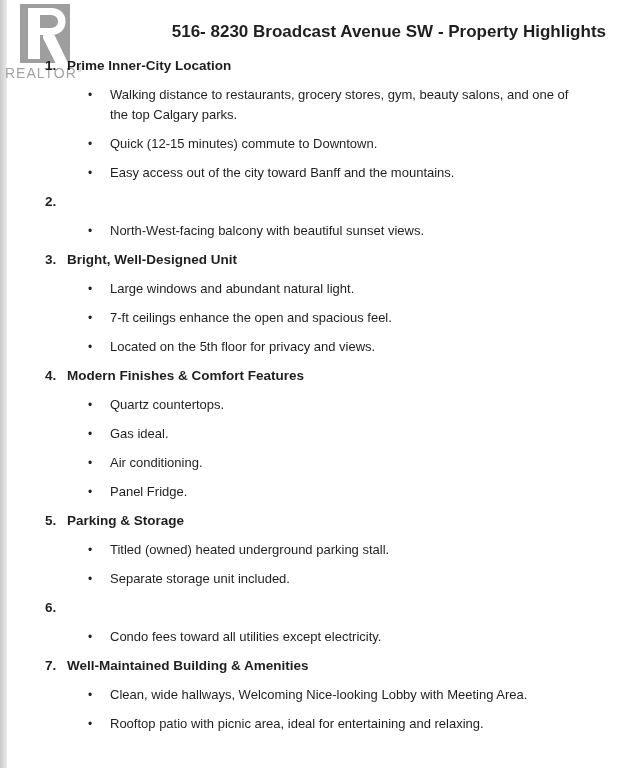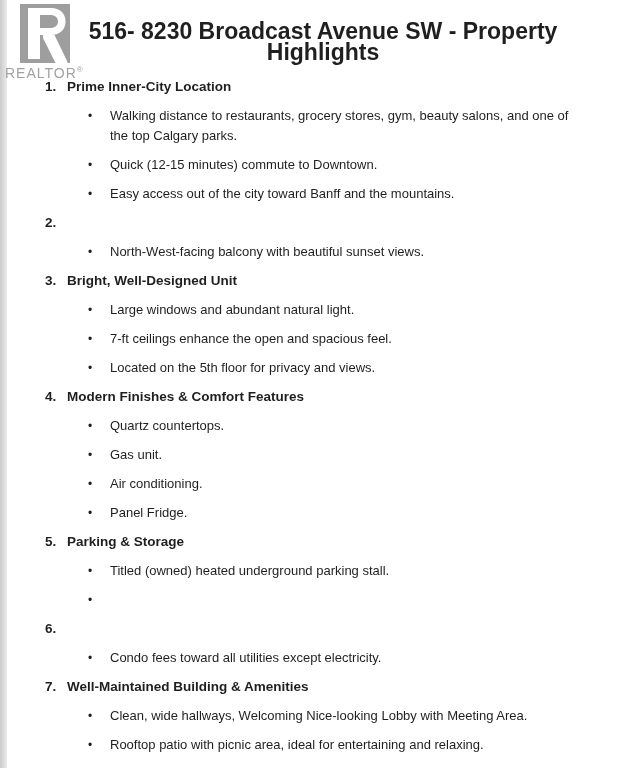--- a/index.html
+++ b/index.html
@@ -51,23 +51,23 @@
     font-size: 8px;
     letter-spacing: 0;
   }
   
   .content {
     position: relative;
     z-index: 2;
     padding-top: 21px;
   }
   .doc-title {
-    text-align: center;
+    text-align: right;
     font-weight: 700;
-    font-size: 23px;
+    font-size: 17px;
     line-height: 21px;
     margin: 0 20px 14px 40px;
   }
   .section-header {
     display: flex;
     margin: 2px 0 9px 45px;
     font-weight: 700;
     font-size: 13.5px;
     line-height: 20px;
   }
@@ -175,21 +175,21 @@
       <span class="sec-heading">Modern Finishes &amp; Comfort Features</span>
     </div>
     <div class="bullets">
   <div class="bullet-row">
     <span class="bullet-marker">•</span>
     <span class="bullet-text">Quartz countertops.</span>
   </div>
 
   <div class="bullet-row">
     <span class="bullet-marker">•</span>
-    <span class="bullet-text">Gas unit.</span>
+    <span class="bullet-text">Gas ideal.</span>
   </div>
 
   <div class="bullet-row">
     <span class="bullet-marker">•</span>
     <span class="bullet-text">Air conditioning.</span>
   </div>
 
   <div class="bullet-row">
     <span class="bullet-marker">•</span>
     <span class="bullet-text">Panel Fridge.</span>
@@ -203,20 +203,21 @@
       <span class="sec-heading">Parking &amp; Storage</span>
     </div>
     <div class="bullets">
   <div class="bullet-row">
     <span class="bullet-marker">•</span>
     <span class="bullet-text">Titled (owned) heated underground parking stall.</span>
   </div>
 
   <div class="bullet-row">
     <span class="bullet-marker">•</span>
+    <span class="bullet-text">Separate storage unit included.</span>
   </div>
 </div>
   </div>
 
   <div class="section">
     <div class="section-header">
       <span class="sec-num">6.</span>
     </div>
     <div class="bullets">
   <div class="bullet-row">

